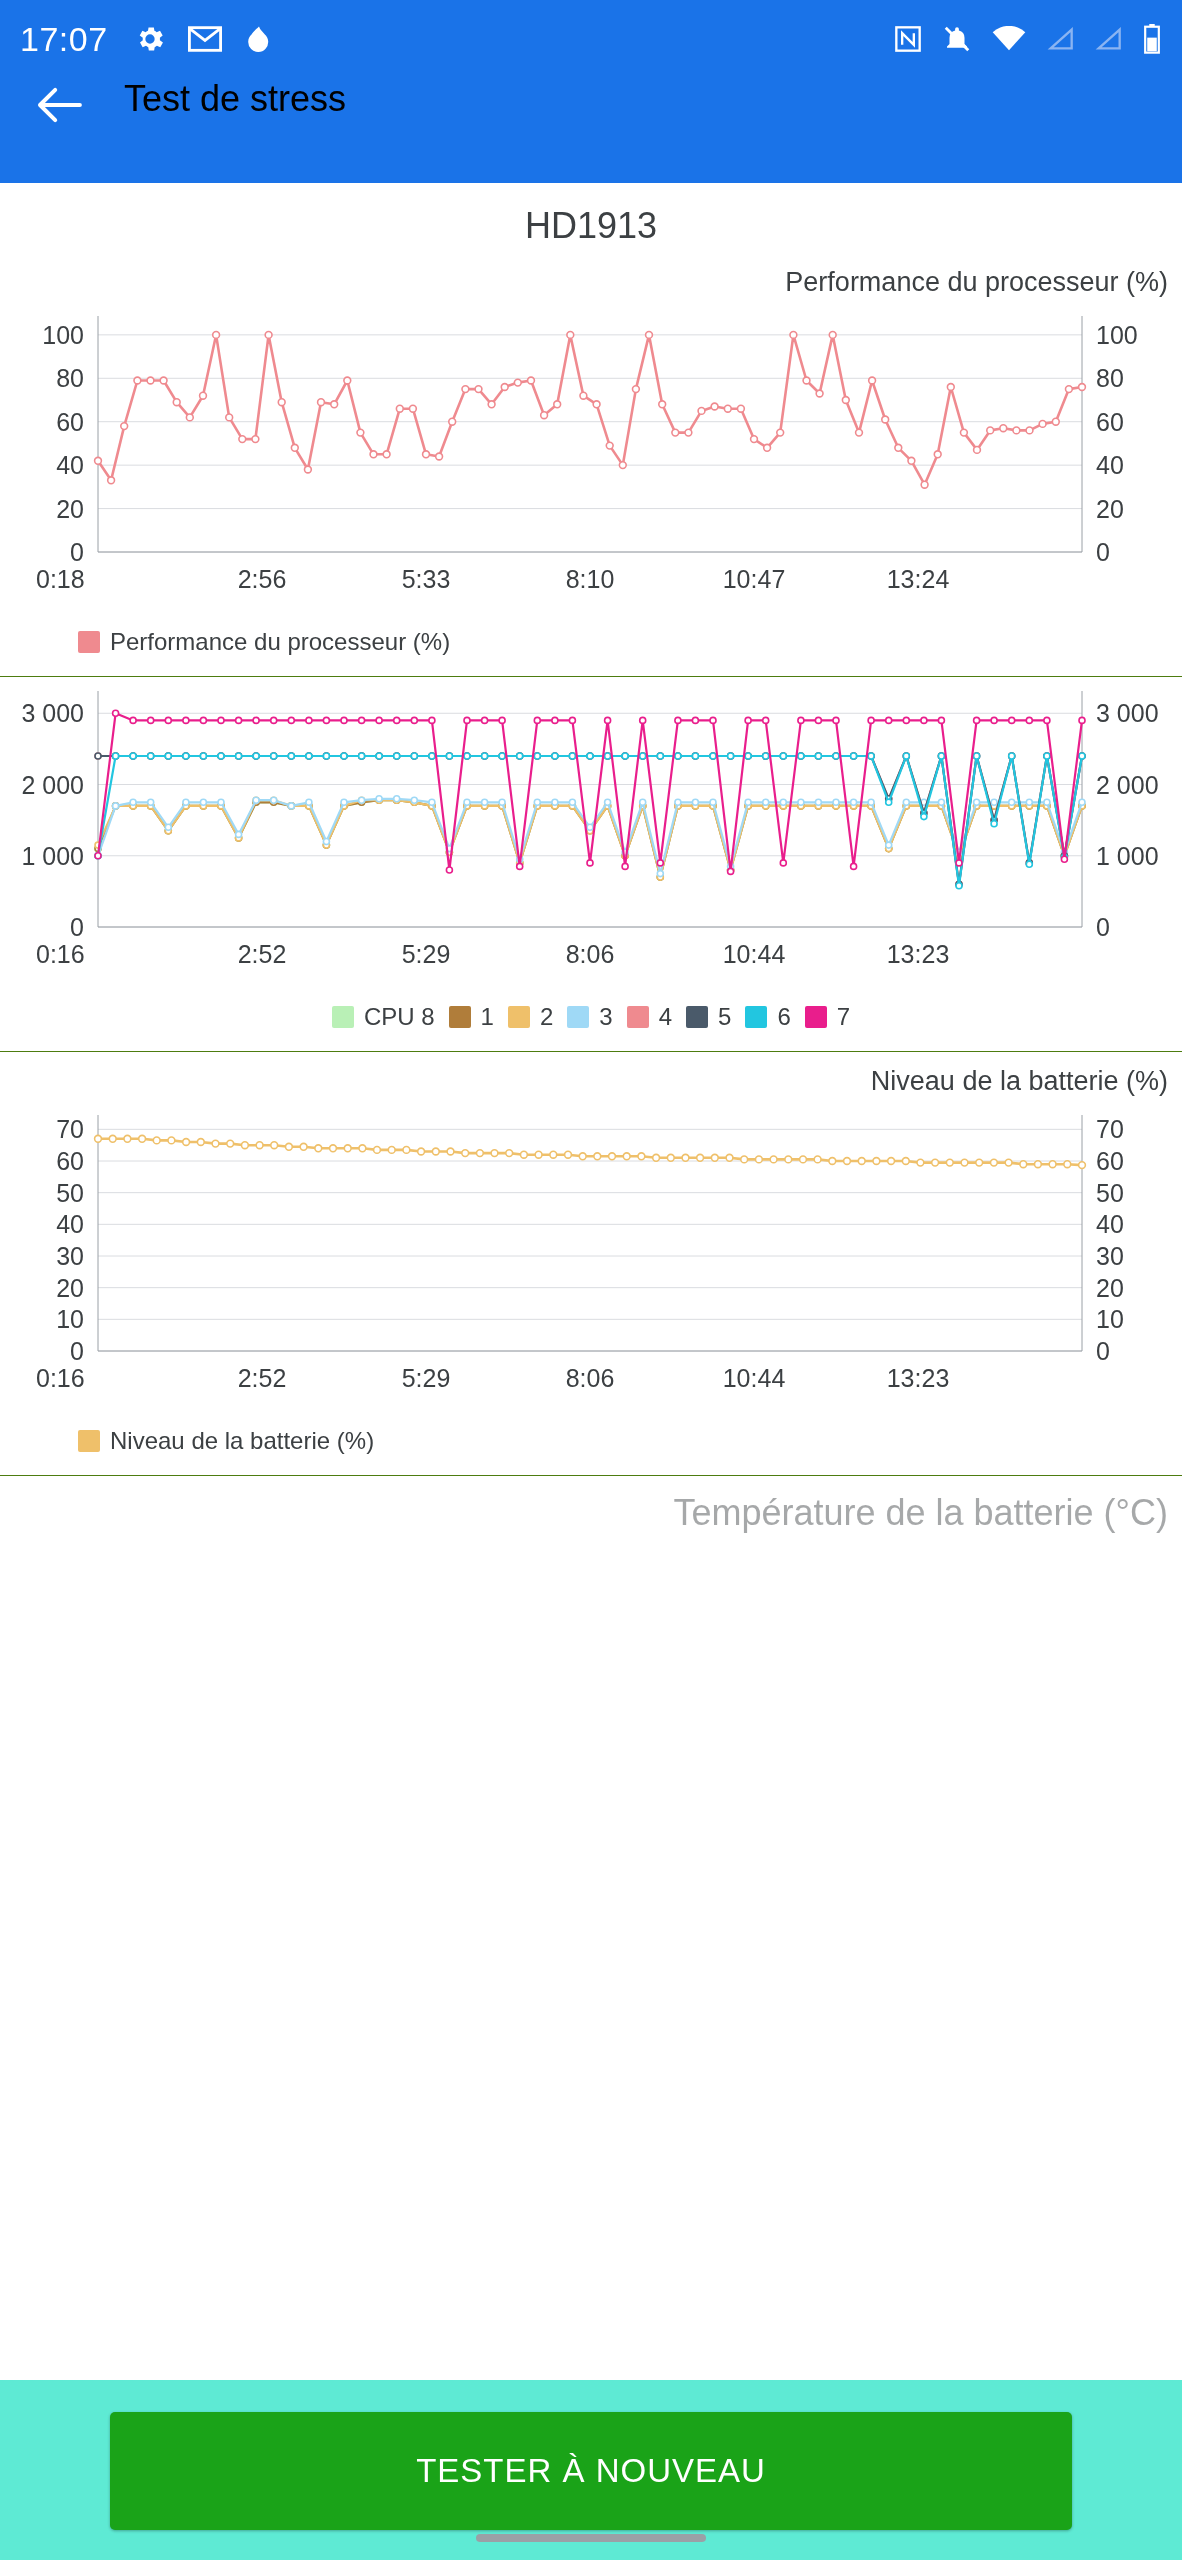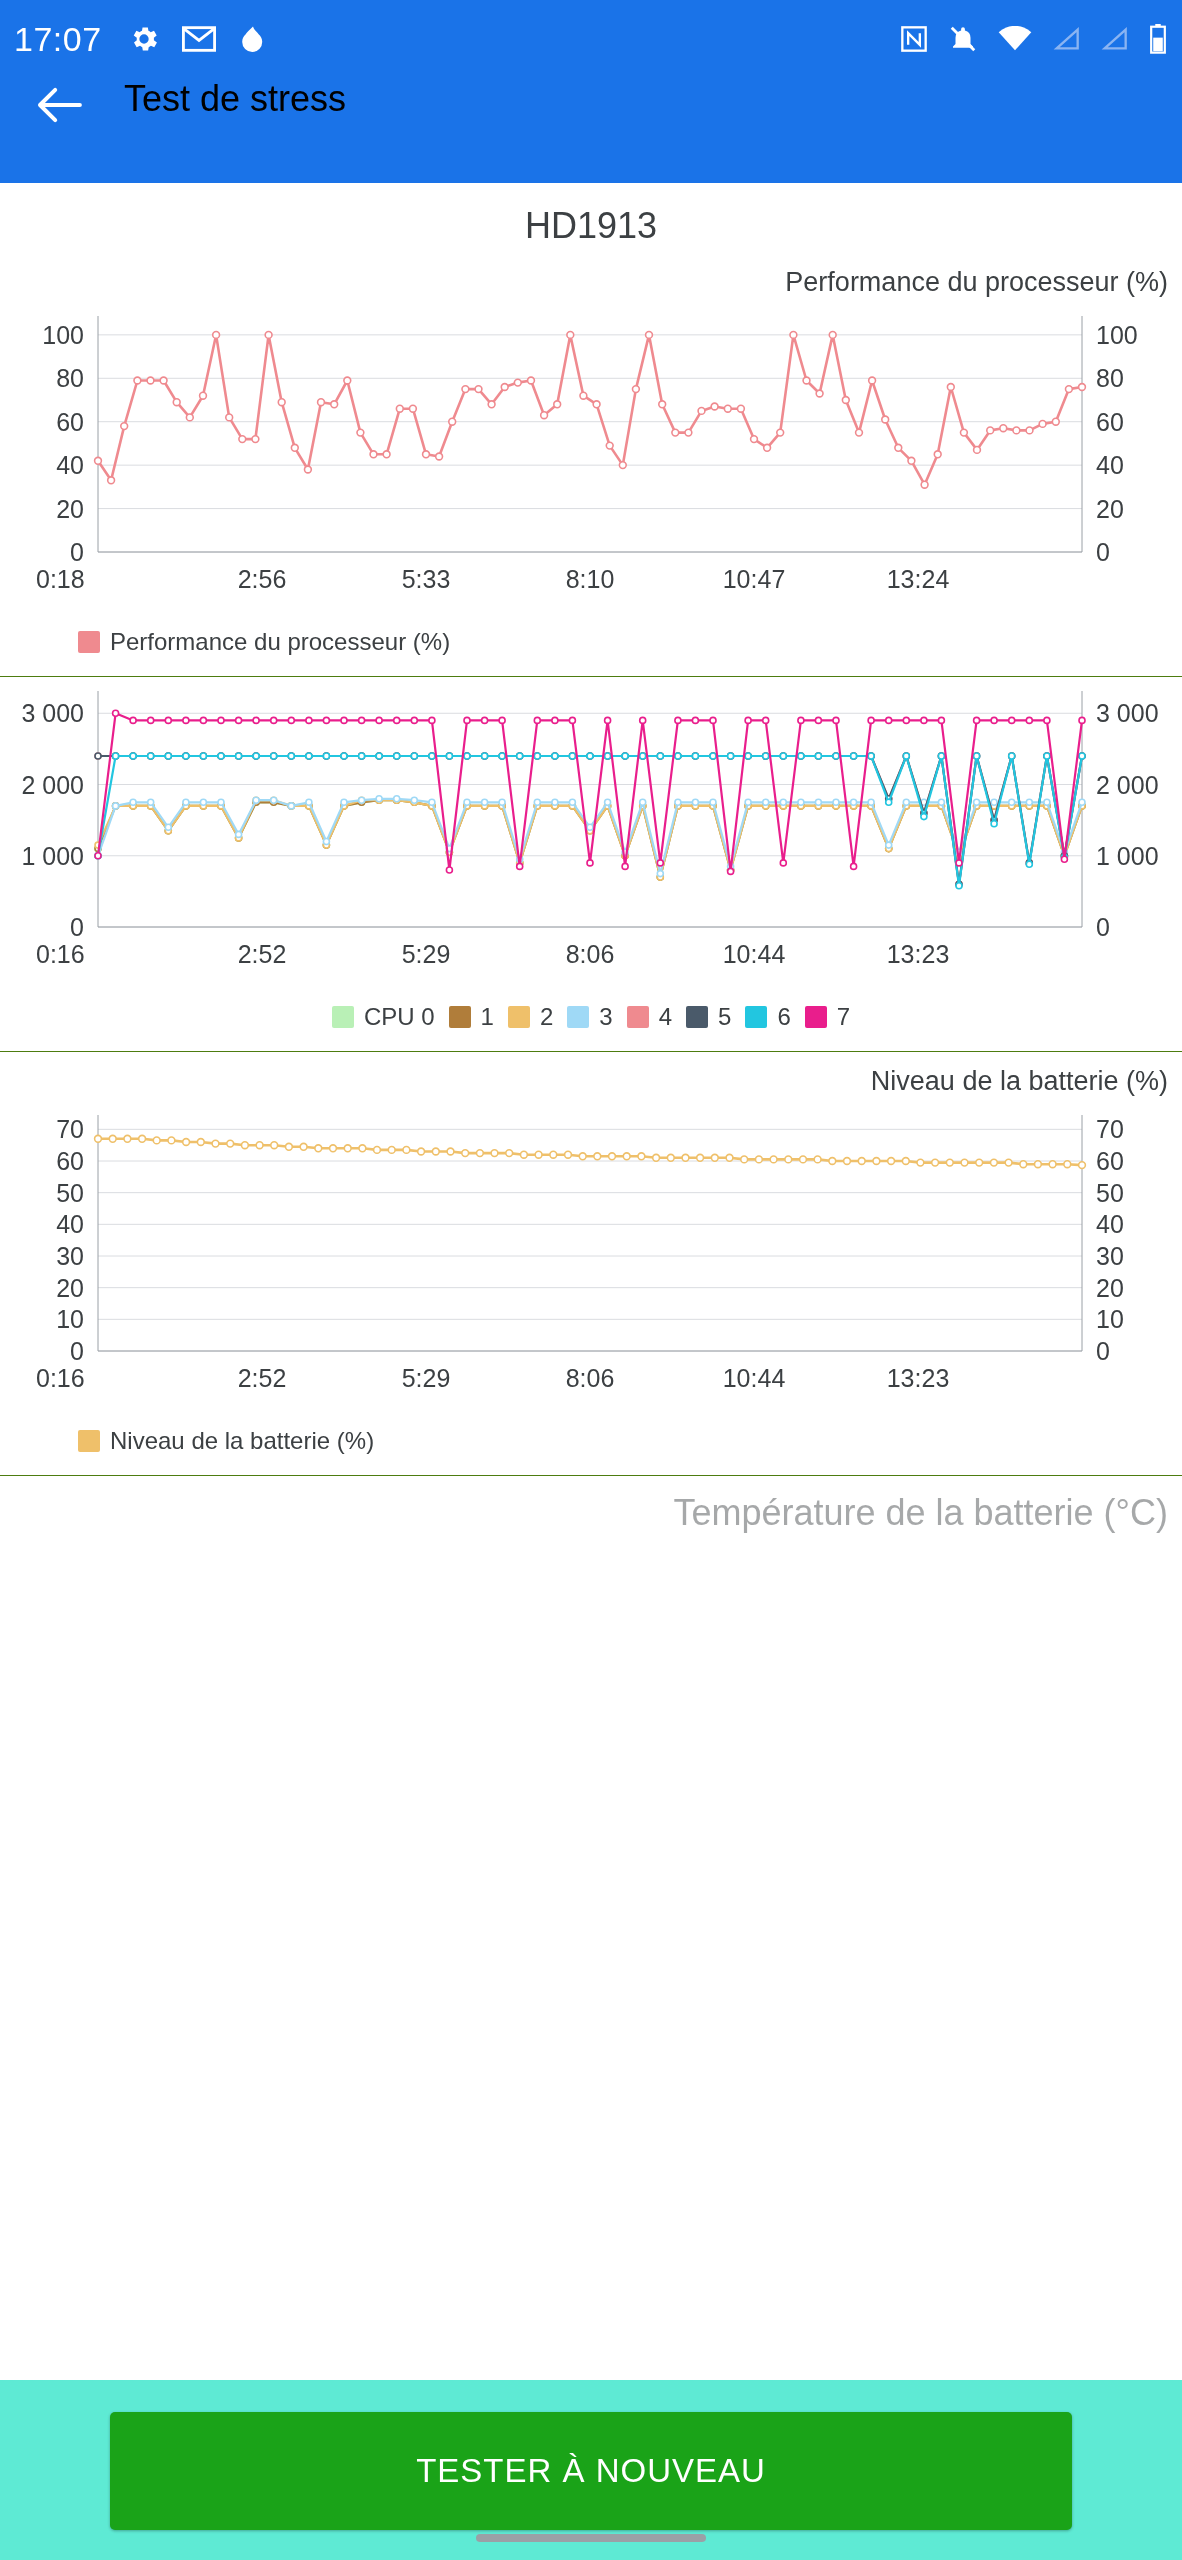--- a/index.html
+++ b/index.html
@@ -9,21 +9,21 @@
     font-family:"Liberation Sans", sans-serif;
     color:#202124;
     overflow:hidden;
     position:relative;
   }
   
   .statusbar{
     height:78px;
     background:#1a73e8;
     display:flex;align-items:center;
-    padding:0 14px;
+    padding:0 20px;
     color:#ffffff;
     box-sizing:border-box;
   }
   .status-clock{font-size:34px;letter-spacing:.5px;}
   .status-left-icons{display:flex;align-items:center;gap:22px;margin-left:26px;}
   .status-right-icons{margin-left:auto;display:flex;align-items:center;gap:20px;}
   .sicon{display:inline-block;line-height:0;}
   
   .appbar{
     height:105px;
@@ -789,21 +789,21 @@
           <circle cx="1011.7" cy="43.4" r="3" fill="#ffffff" stroke="#e91e8c" stroke-width="1.6"></circle>
           <circle cx="1029.3" cy="43.4" r="3" fill="#ffffff" stroke="#e91e8c" stroke-width="1.6"></circle>
           <circle cx="1046.9" cy="43.4" r="3" fill="#ffffff" stroke="#e91e8c" stroke-width="1.6"></circle>
           <circle cx="1064.4" cy="182.3" r="3" fill="#ffffff" stroke="#e91e8c" stroke-width="1.6"></circle>
           <circle cx="1082.0" cy="43.4" r="3" fill="#ffffff" stroke="#e91e8c" stroke-width="1.6"></circle>
         </svg>
     </div>
     <div class="legend center" id="legend1">
         <span class="legend-item">
           <span class="swatch" style="background: rgb(185, 240, 182);"></span>
-          <span>CPU 0</span>
+          <span>CPU 8</span>
         </span>
         <span class="legend-item">
           <span class="swatch" style="background: rgb(176, 125, 58);"></span>
           <span>1</span>
         </span>
         <span class="legend-item">
           <span class="swatch" style="background: rgb(239, 192, 106);"></span>
           <span>2</span>
         </span>
         <span class="legend-item">

